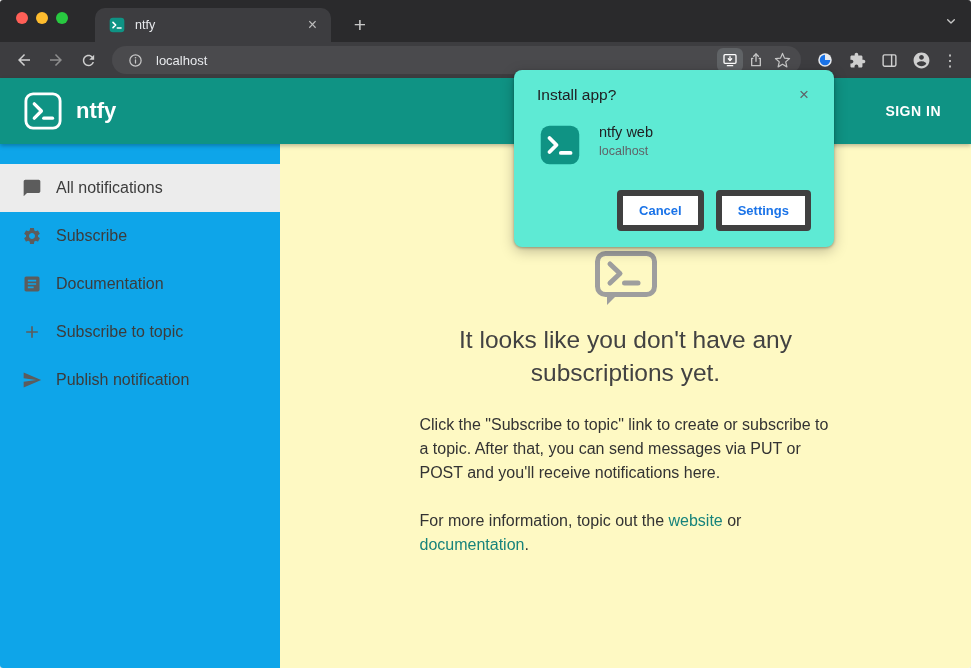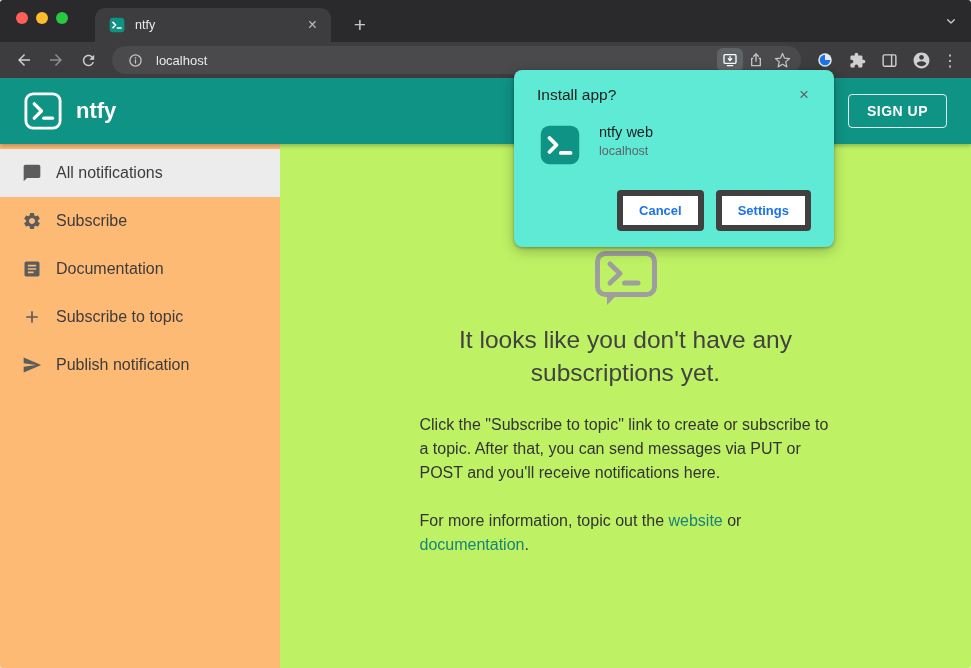--- a/index.html
+++ b/index.html
@@ -65,31 +65,31 @@
   .signin { color:#fff; font-size:14px; font-weight:bold; letter-spacing:.5px; padding:8px 6px; }
   .signup {
     color:#fff; font-size:14px; font-weight:bold; letter-spacing:.5px;
     border:1px solid rgba(255,255,255,.85); border-radius:4px;
     padding:8px 18px; background:transparent;
   }
 
   
   .sidebar {
     position:absolute; top:144px; left:0; bottom:0; width:303px;
-    background:#fdba74; border-right:1px solid #e0e0e0; padding-top:5px;
+    background:#0ea5e9; border-right:1px solid #e0e0e0; padding-top:20px;
   }
   .side-item { height:48px; display:flex; align-items:center; padding-left:22px; gap:14px;
     color:#3c3c3c; font-size:16px; cursor:default; }
   .side-item.selected { background:#ececec; }
   .side-item svg { color:#5c5c5c; flex:0 0 auto; }
 
   
   .main {
     position:absolute; top:144px; left:280px; right:0; bottom:0;
-    background:#bef264; overflow:hidden;
+    background:#fef9c3; overflow:hidden;
   }
   .empty-state { width:412px; margin:106px auto 0; }
   .empty-logo { display:flex; justify-content:center; color:#9e9e9e; }
   .empty-heading { margin-top:16px; text-align:center; font-size:24.5px; color:#424242;
     line-height:1.33; font-weight:normal; }
   .empty-text { margin-top:24px; font-size:16px; line-height:1.5; color:#333333; text-align:left; }
   .empty-text a, .link { color: var(--link,#17837b); cursor:pointer; }
 
   
   .dialog {
@@ -217,21 +217,20 @@
 
   <div class="app-header">
     <svg viewBox="0 0 24 24" width="38" height="38">
       <rect x="1.2" y="1.2" width="21.6" height="21.6" rx="4.5" fill="none" stroke="#fff" stroke-width="1.8"></rect>
       <path d="M6.5 7.5L11 12l-4.5 4.5" stroke="#fff" stroke-width="2.1" fill="none" stroke-linecap="round" stroke-linejoin="round"></path>
       <path d="M12.5 16.5H18" stroke="#fff" stroke-width="2.1" stroke-linecap="round"></path>
     </svg>
     <span class="brand">ntfy</span>
     <div class="header-right">
       <span class="signin">SIGN IN</span>
-      <button class="signup">SIGN UP</button>
     </div>
   </div>
 
   <div class="sidebar">
     <div class="side-item selected">
       <svg viewBox="0 0 24 24" width="20" height="20">
           <path fill="currentColor" d="M20 2H4c-1.1 0-2 .9-2 2v18l4-4h14c1.1 0 2-.9 2-2V4c0-1.1-.9-2-2-2z"></path>
         </svg>
       <span>All notifications</span>
     </div>

